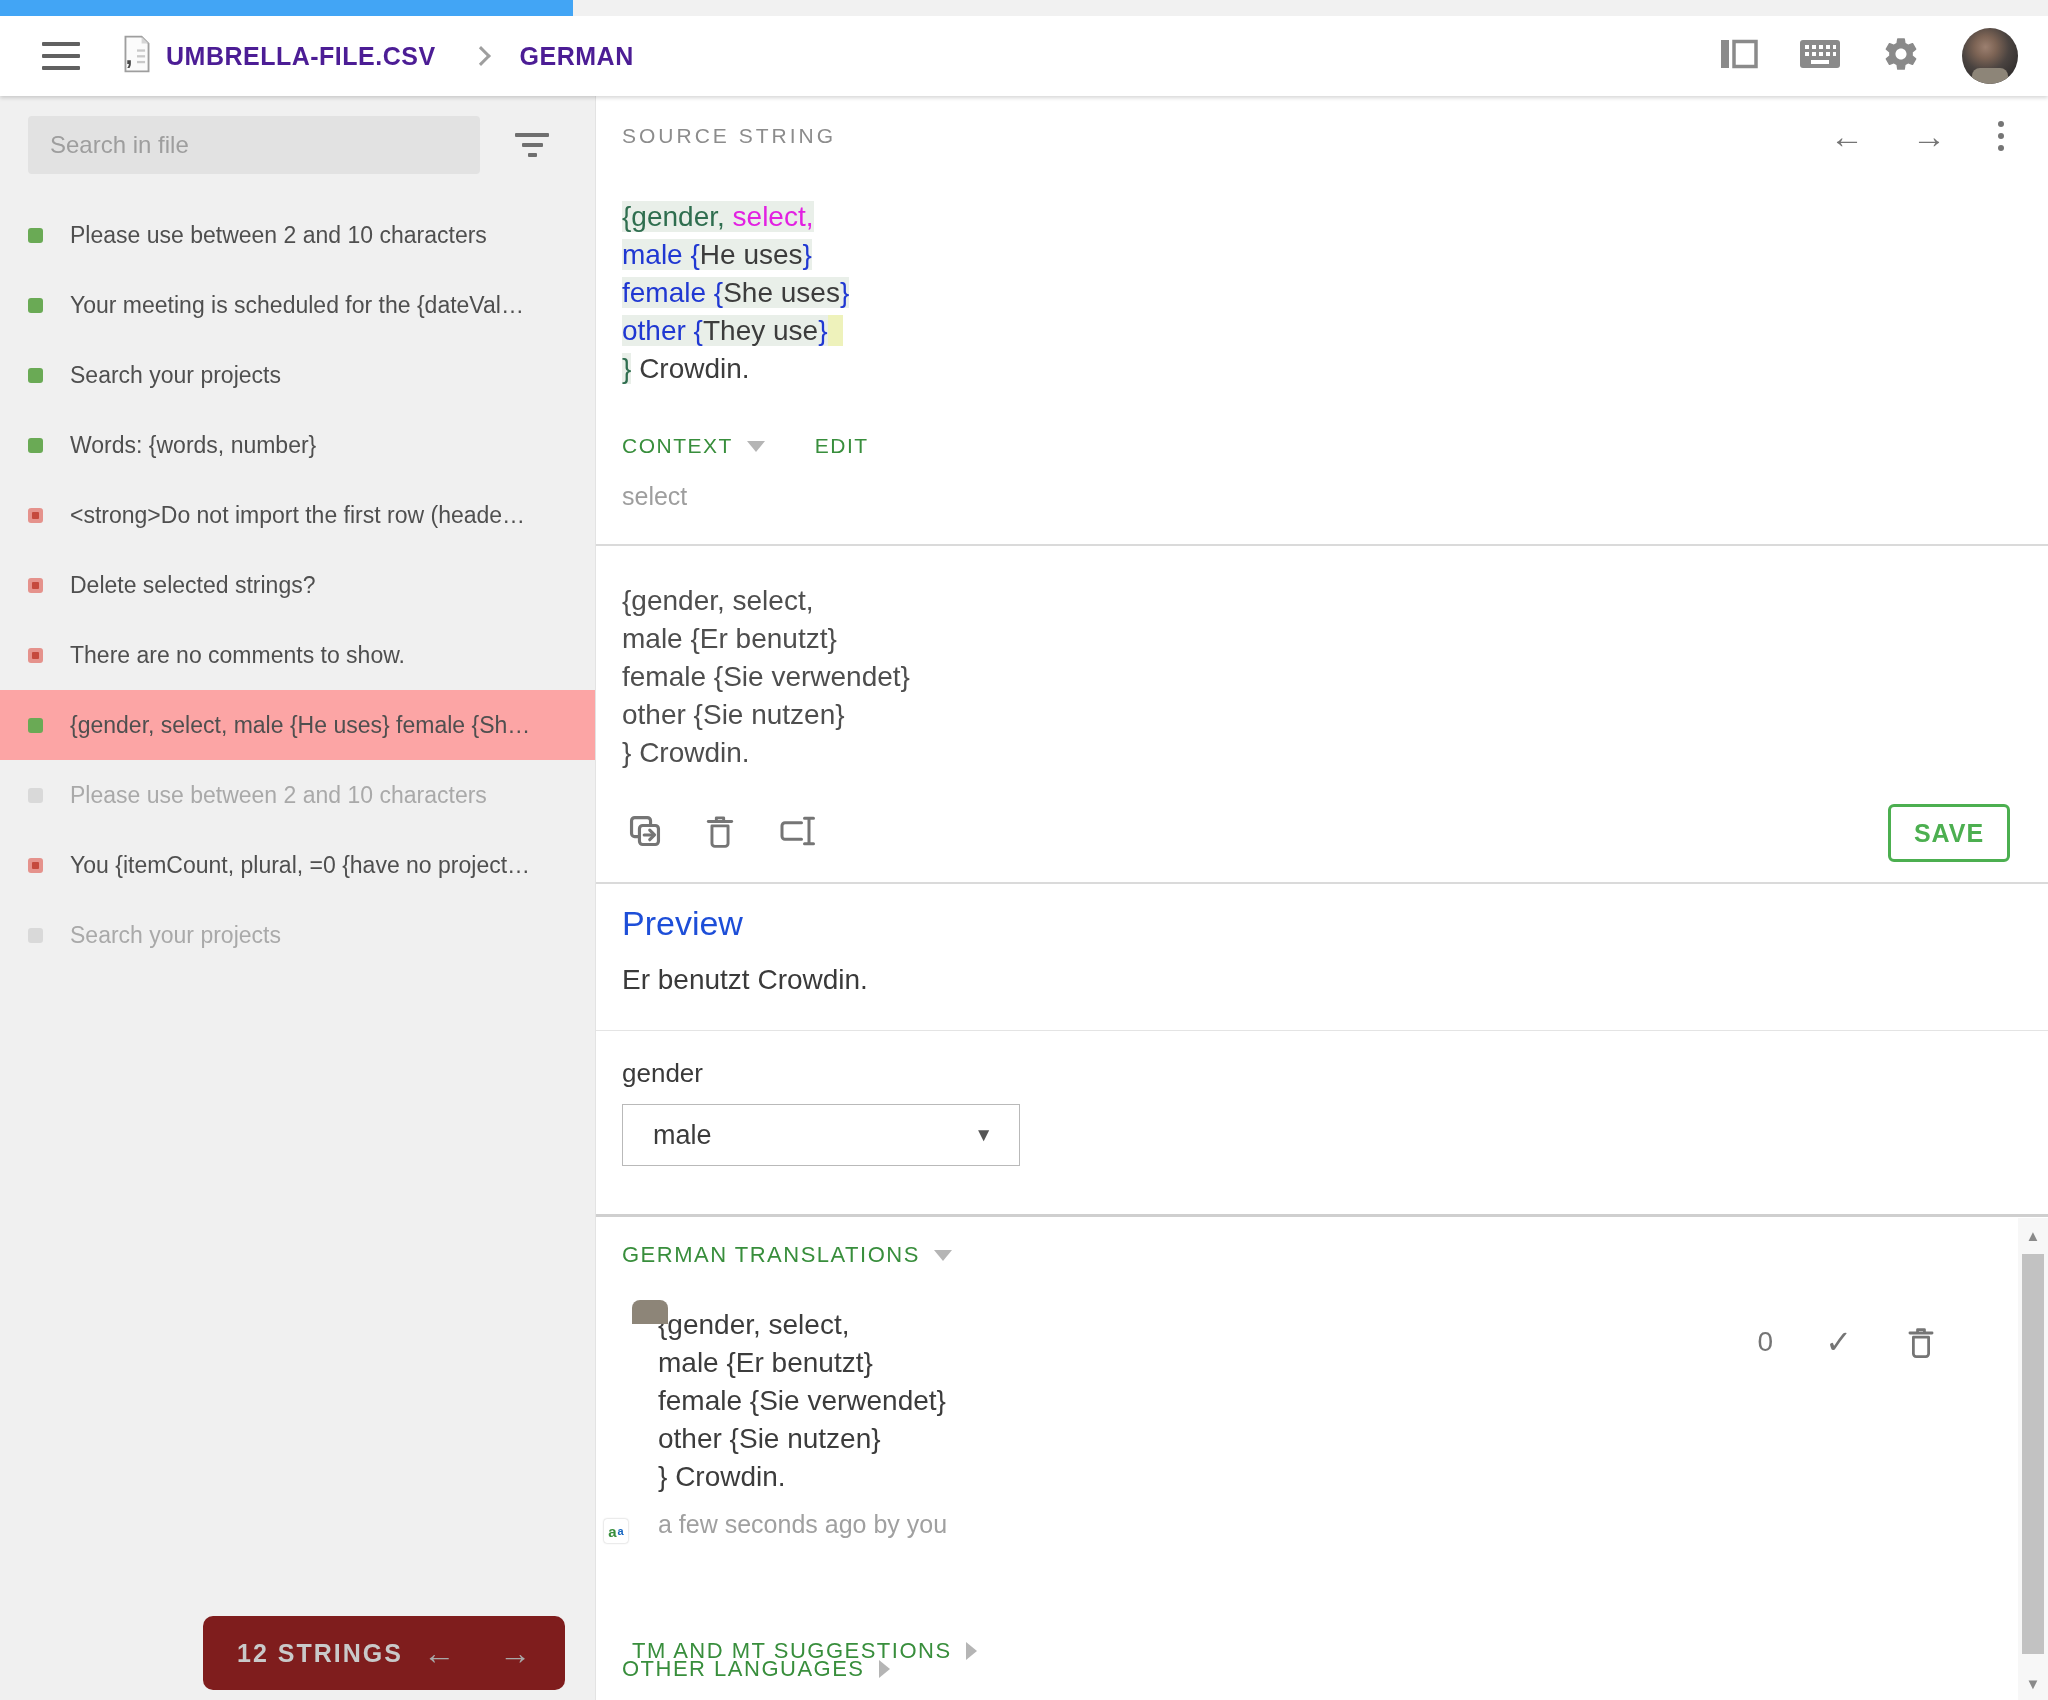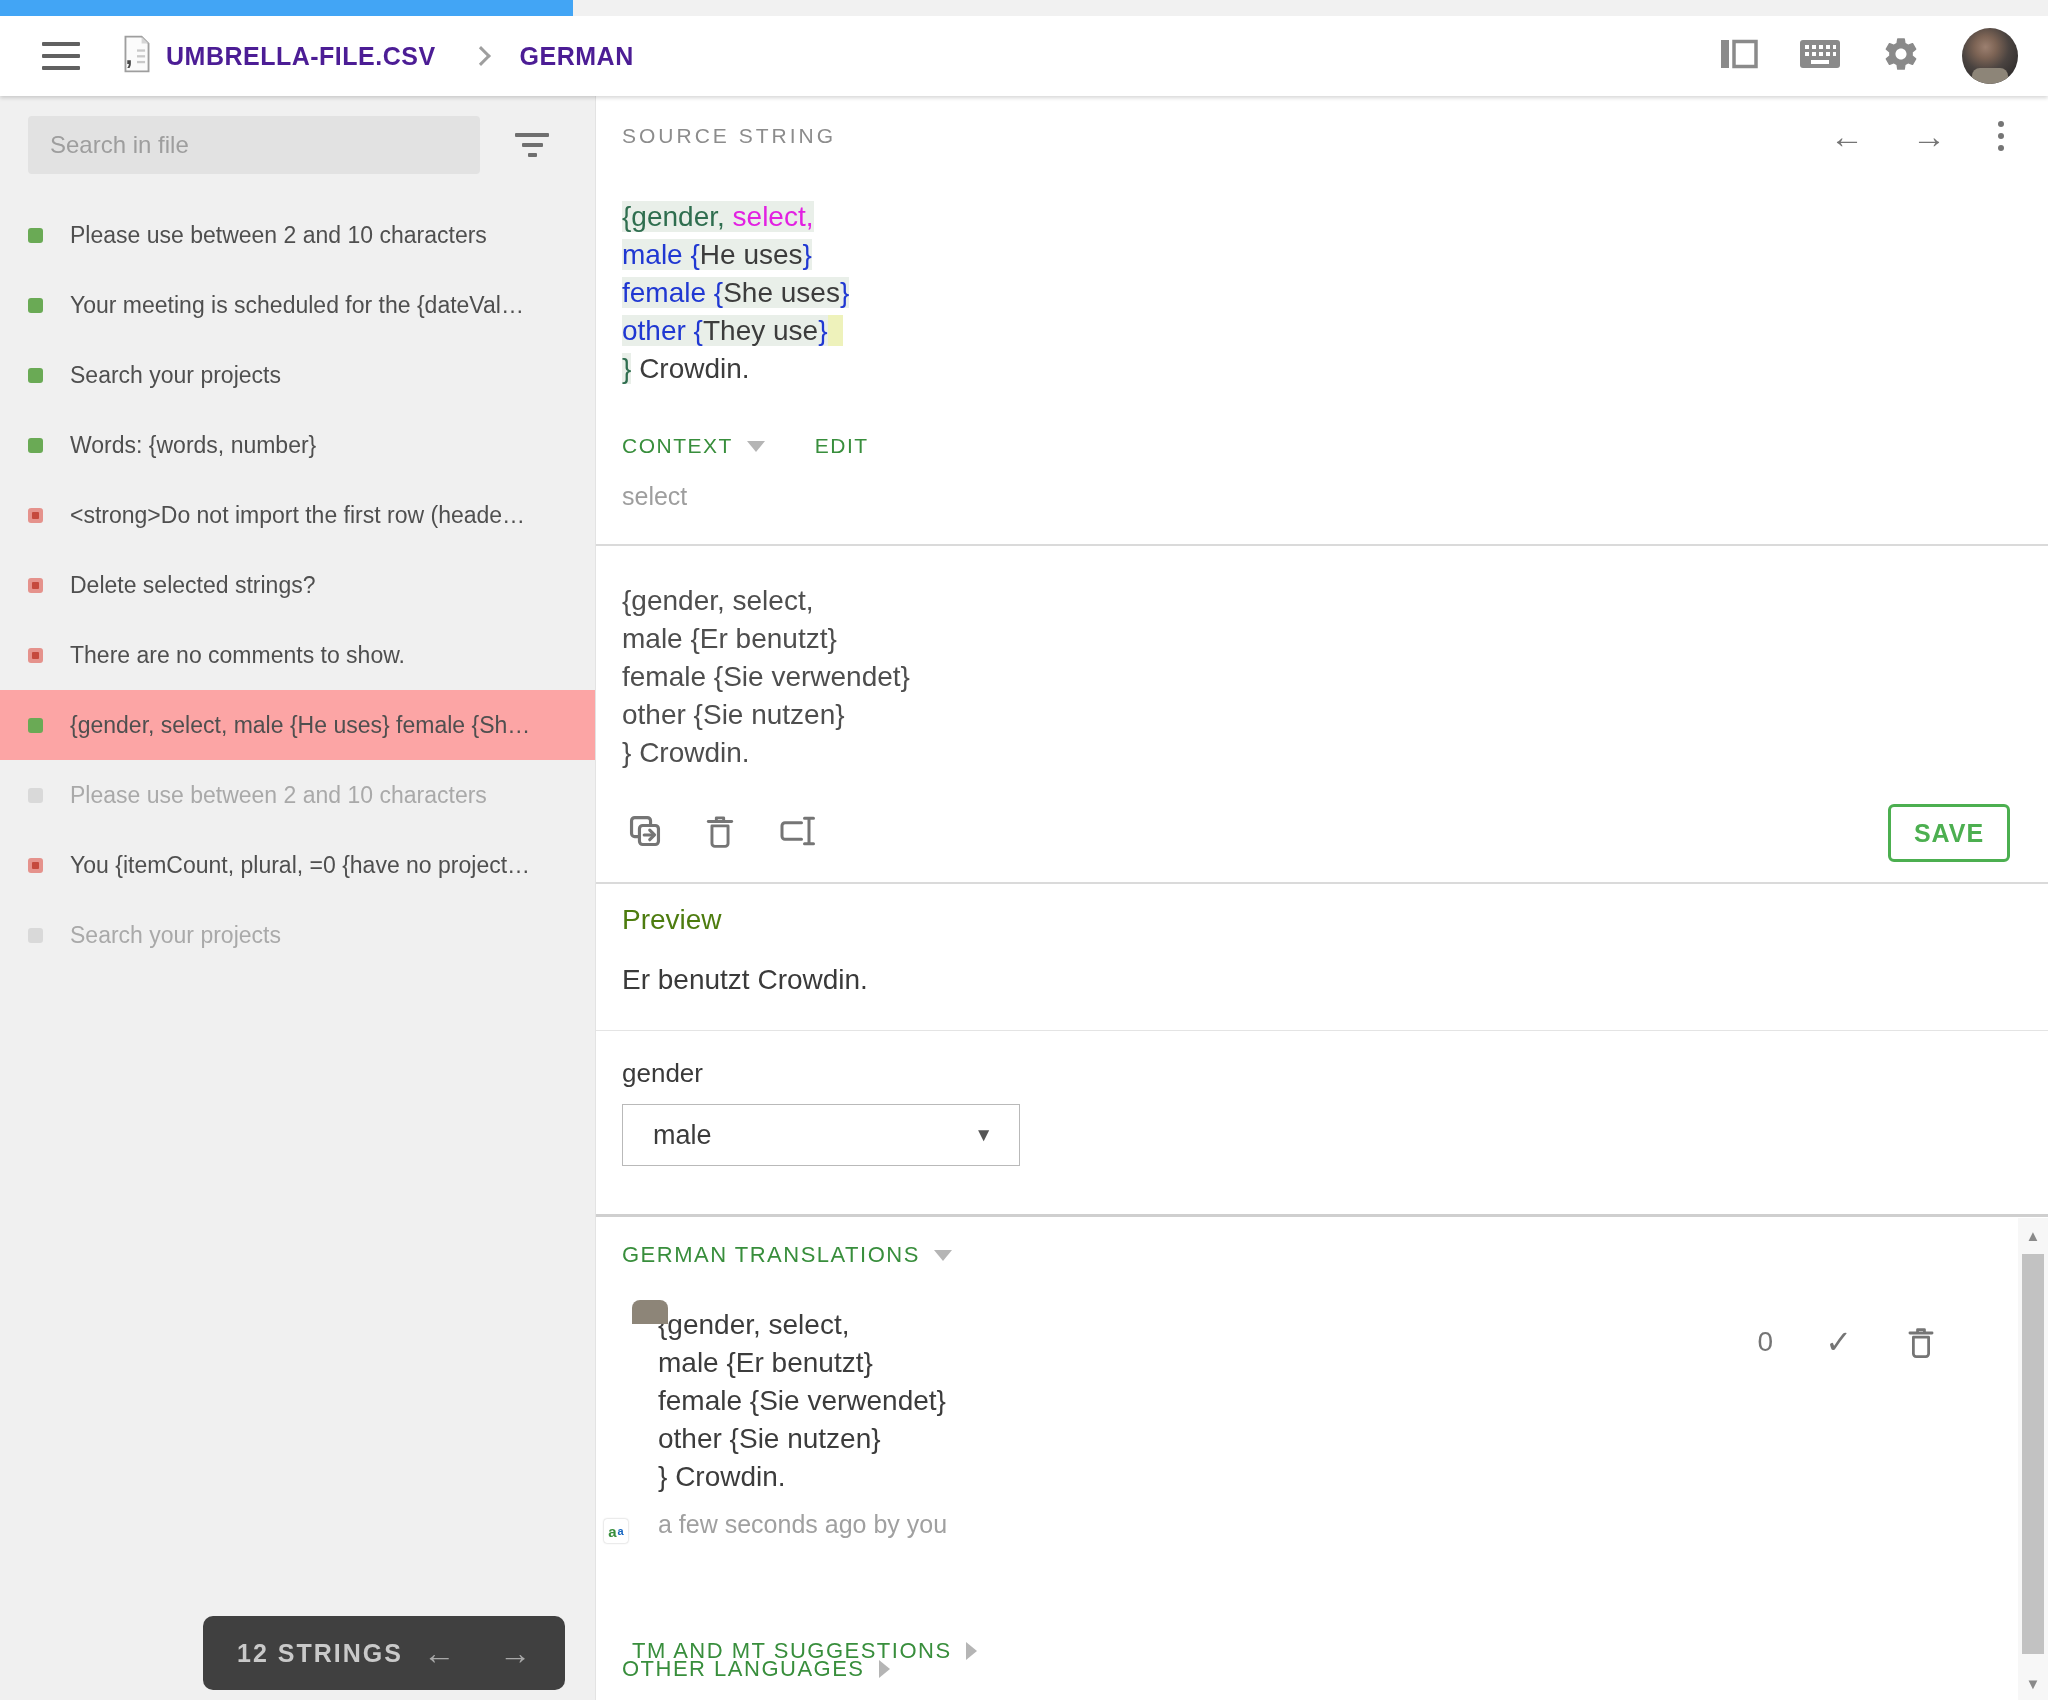--- a/index.html
+++ b/index.html
@@ -49,21 +49,21 @@
   .dot { width:15px; height:15px; border-radius:3px; margin-right:27px; flex:none; position:relative; }
   .dot.green { background:#6aaa55; }
   .dot.red   { background:#e5928c; }
   .dot.red::after { content:""; position:absolute; inset:4px; background:#c5493d; border-radius:1px; }
   .dot.gray  { background:#d9d9d9; }
   .item .label { font-size:23px; color:#4f4f4f; white-space:nowrap; overflow:hidden; }
   .item.dimmed .label { color:#a9a9a9; }
 
   .strings-pill {
     position:absolute; left:203px; bottom:10px; width:362px; height:74px;
-    background:#404040; border-radius:10px; display:flex; align-items:center; padding:0 34px;
+    background:#7f1d1d; border-radius:10px; display:flex; align-items:center; padding:0 34px;
   }
   .strings-pill .count { font-size:25px; font-weight:bold; letter-spacing:2px; color:#c9c9c9; }
   .pill-arrow { font-size:32px; color:#a8a8a8; cursor:pointer; line-height:1; }
   .pill-arrow.back { margin-left:auto; margin-right:44px; }
 
   
   .main { position:absolute; left:595px; top:96px; right:0; bottom:0; background:#fff; border-left:1px solid #e3e3e3; }
   .abs { position:absolute; }
   .divider { position:absolute; left:0; right:0; background:#dadada; height:2px; }
   .divider.thin { height:1px; background:#e4e4e4; }
@@ -90,21 +90,21 @@
   .trans-block { top:486px; left:26px; right:60px; font-size:28px; line-height:38px; color:#4e4e4e; white-space:pre-line; min-height:200px; }
   .actions { top:716px; left:30px; display:flex; align-items:center; gap:38px; }
   .action-btn { cursor:pointer; display:flex; align-items:center; }
   .save-btn {
     top:708px; right:38px; width:122px; height:58px; background:#fff;
     border:3px solid #4caf50; border-radius:6px; color:#4caf50;
     font-size:25px; font-weight:bold; letter-spacing:1px;
     display:flex; align-items:center; justify-content:center; cursor:pointer;
   }
 
-  .preview-label { top:808px; left:26px; font-size:28px; color:#4d7c0f; }
+  .preview-label { top:808px; left:26px; font-size:34px; color:#1d4ed8; }
   .preview-text  { top:868px; left:26px; font-size:28px; color:#3a3a3a; }
   .gender-label  { top:962px; left:26px; font-size:26px; color:#3a3a3a; }
   .gender-select {
     top:1008px; left:26px; width:398px; height:62px; border:1px solid #b9b9b9; background:#fff;
     display:flex; align-items:center; padding:0 26px 0 30px; cursor:pointer;
   }
   .gender-select .value { font-size:27px; color:#3c3c3c; }
   .gender-select .caret { margin-left:auto; font-size:19px; color:#555; }
 
   .gt-title { top:1146px; left:26px; }

